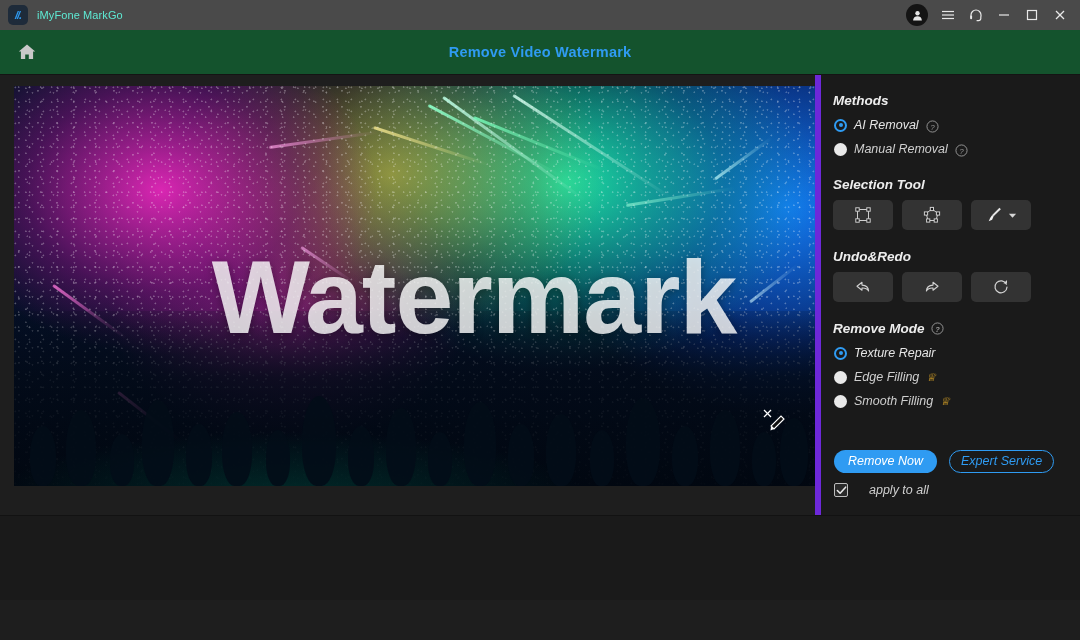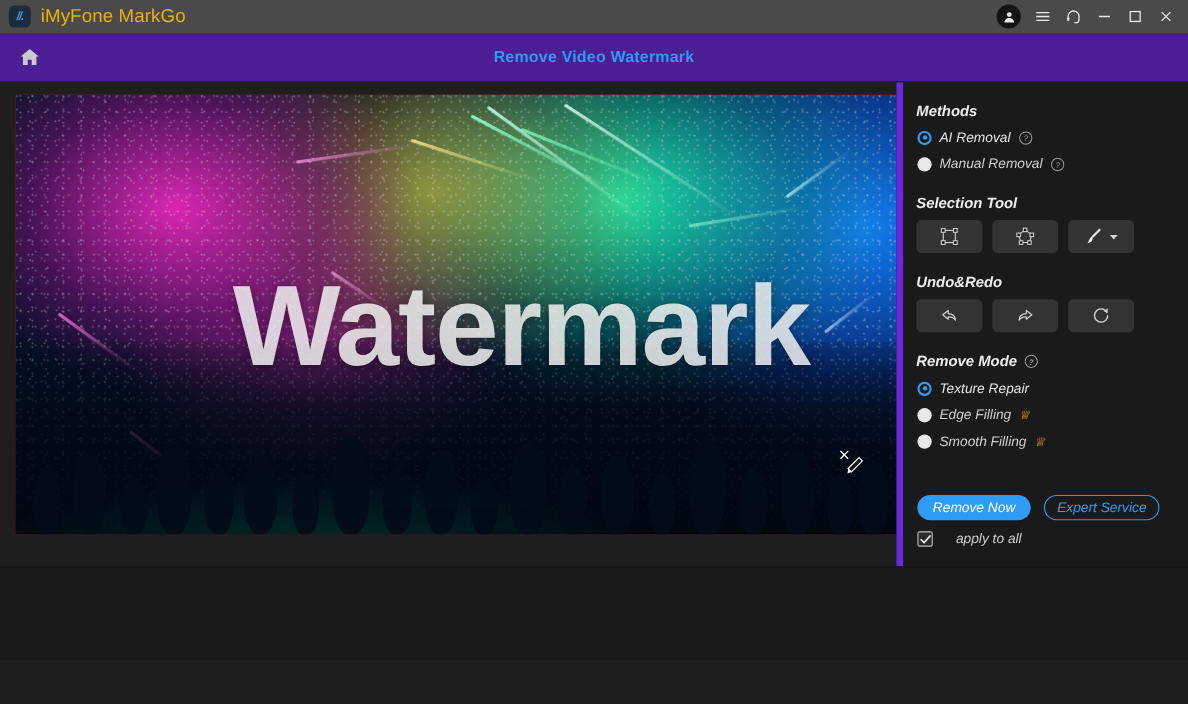--- a/index.html
+++ b/index.html
@@ -14,50 +14,50 @@
   
   .titlebar {
     position: absolute; top: 0; left: 0; width: 1080px; height: 30px;
     background: #4a4a4a; display: flex; align-items: center;
   }
   .logo-box {
     width: 20px; height: 20px; margin-left: 8px; border-radius: 5px;
     background: #1e2b3a; display: flex; align-items: center; justify-content: center;
   }
   .logo-glyph { font-size: 11px; font-weight: bold; font-style: italic; color: #2f9bf2; letter-spacing: -1px; }
-  .app-title { margin-left: 9px; font-size: 17px; color: #eab308; letter-spacing: .1px; }
+  .app-title { margin-left: 9px; font-size: 11px; color: #5eead4; letter-spacing: .1px; }
   .tb-right { margin-left: auto; display: flex; align-items: center; gap: 0px; padding-right: 6px; }
   .tb-btn {
     width: 28px; height: 30px; display: flex; align-items: center; justify-content: center;
     color: #e8e8e8;
   }
   .avatar {
     width: 22px; height: 22px; border-radius: 50%; background: #141414;
     display: flex; align-items: center; justify-content: center; margin-right: 6px;
   }
   .avatar svg { display:block; }
   .tb-btn svg { display: block; }
 
   
   .navbar {
     position: absolute; top: 30px; left: 0; width: 1080px; height: 45px;
-    background: #4c1d95; border-bottom: 1px solid #141414;
+    background: #14532d; border-bottom: 1px solid #141414;
     display: flex; align-items: center;
   }
   .home-icon { margin-left: 14px; width: 26px; height: 26px; display:flex; align-items:center; justify-content:center; }
   .nav-title {
     position: absolute; left: 0; right: 0; text-align: center;
     font-size: 14.5px; font-weight: bold; color: #2f9bf2; letter-spacing: .2px;
   }
 
   
   .workarea { position: absolute; top: 75px; left: 0; width: 815px; height: 440px; background: #1e1e1e; }
   .video-wrap {
     position: absolute; left: 14px; top: 11px; width: 920px; height: 400px;
-    overflow: hidden; background: #7f1d1d;
+    overflow: hidden; background: #be185d;
   }
   
   .vid-bg { position: absolute; inset: 0; }
   .l-base {
     position:absolute; inset:0;
     background:
       radial-gradient(ellipse 300px 230px at 16% 26%, rgba(236,40,190,.92) 0%, rgba(150,20,140,.45) 45%, rgba(0,0,0,0) 72%),
       radial-gradient(ellipse 290px 220px at 41% 22%, rgba(255,220,60,.55) 0%, rgba(180,140,30,.22) 48%, rgba(0,0,0,0) 74%),
       radial-gradient(ellipse 330px 250px at 60% 24%, rgba(30,235,170,.95) 0%, rgba(10,150,130,.42) 48%, rgba(0,0,0,0) 76%),
       radial-gradient(ellipse 320px 270px at 84% 30%, rgba(20,130,255,.95) 0%, rgba(10,70,200,.50) 50%, rgba(0,0,0,0) 78%),

